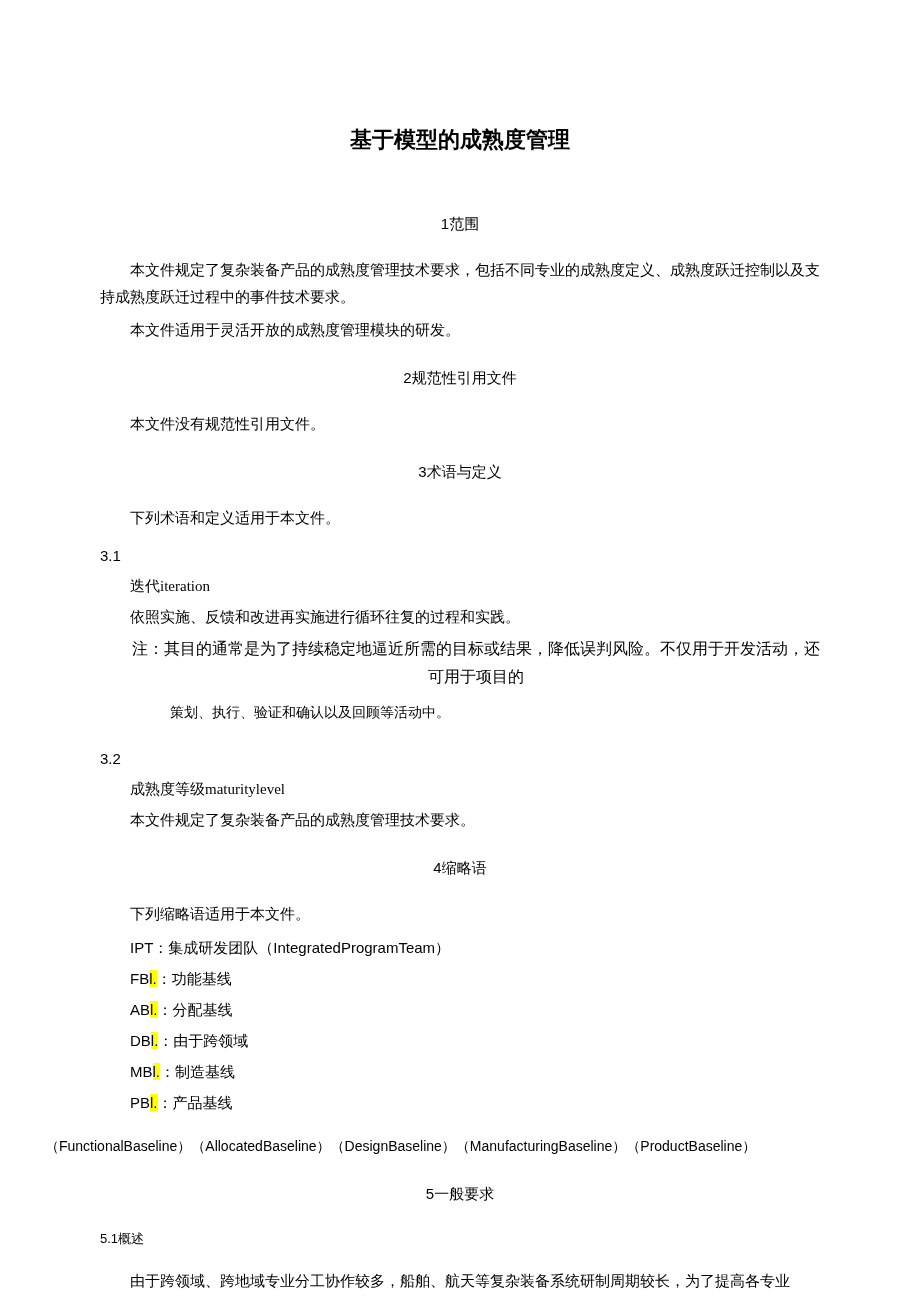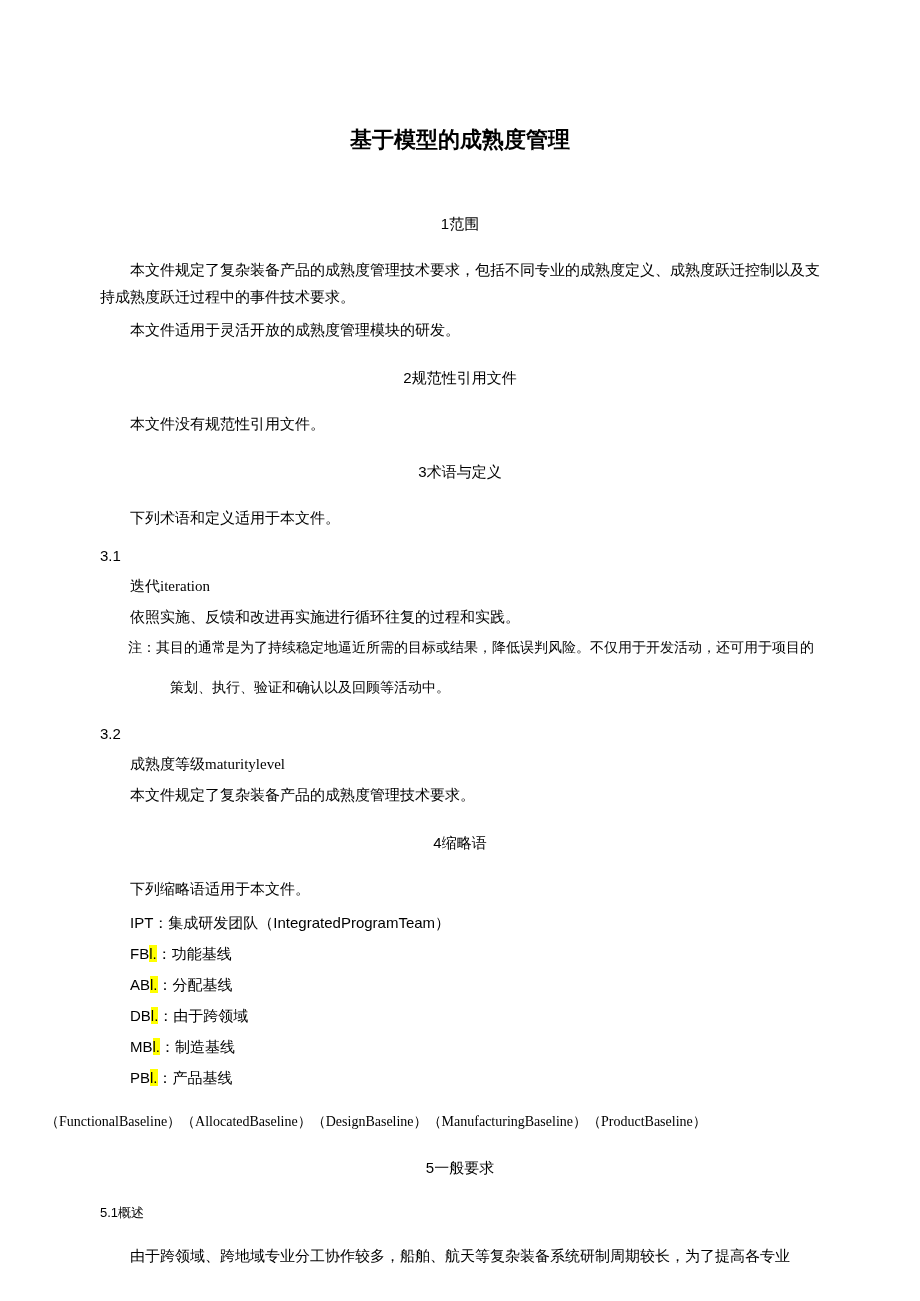--- a/index.html
+++ b/index.html
@@ -48,40 +48,41 @@
       margin-bottom: 4px;
     }
     .term-def {
       margin-left: 2em;
       margin-top: 4px;
       margin-bottom: 4px;
     }
     .note {
       margin-left: 2em;
       margin-top: 4px;
-      margin-bottom: 15px;
-      font-size: 14px;
+      margin-bottom: 8px;
+      font-size: 16px;
+      text-align: center;
     }
     .note-cont {
       margin-left: 5em;
       margin-top: 2px;
       margin-bottom: 20px;
       font-size: 14px;
     }
     .abbr-line {
       margin-left: 2em;
       margin-top: 4px;
       margin-bottom: 4px;
       font-family: Liberation Sans, sans-serif;
     }
     .highlight {
       background-color: #ffff00;
     }
     .full-names {
-      font-family: Liberation Serif, serif;
+      font-family: Liberation Sans, sans-serif;
       font-size: 14px;
       margin-top: 18px;
       margin-bottom: 6px;
       margin-left: -55px;
       white-space: nowrap;
     }
   </style>
 </head>
 <body>
 

